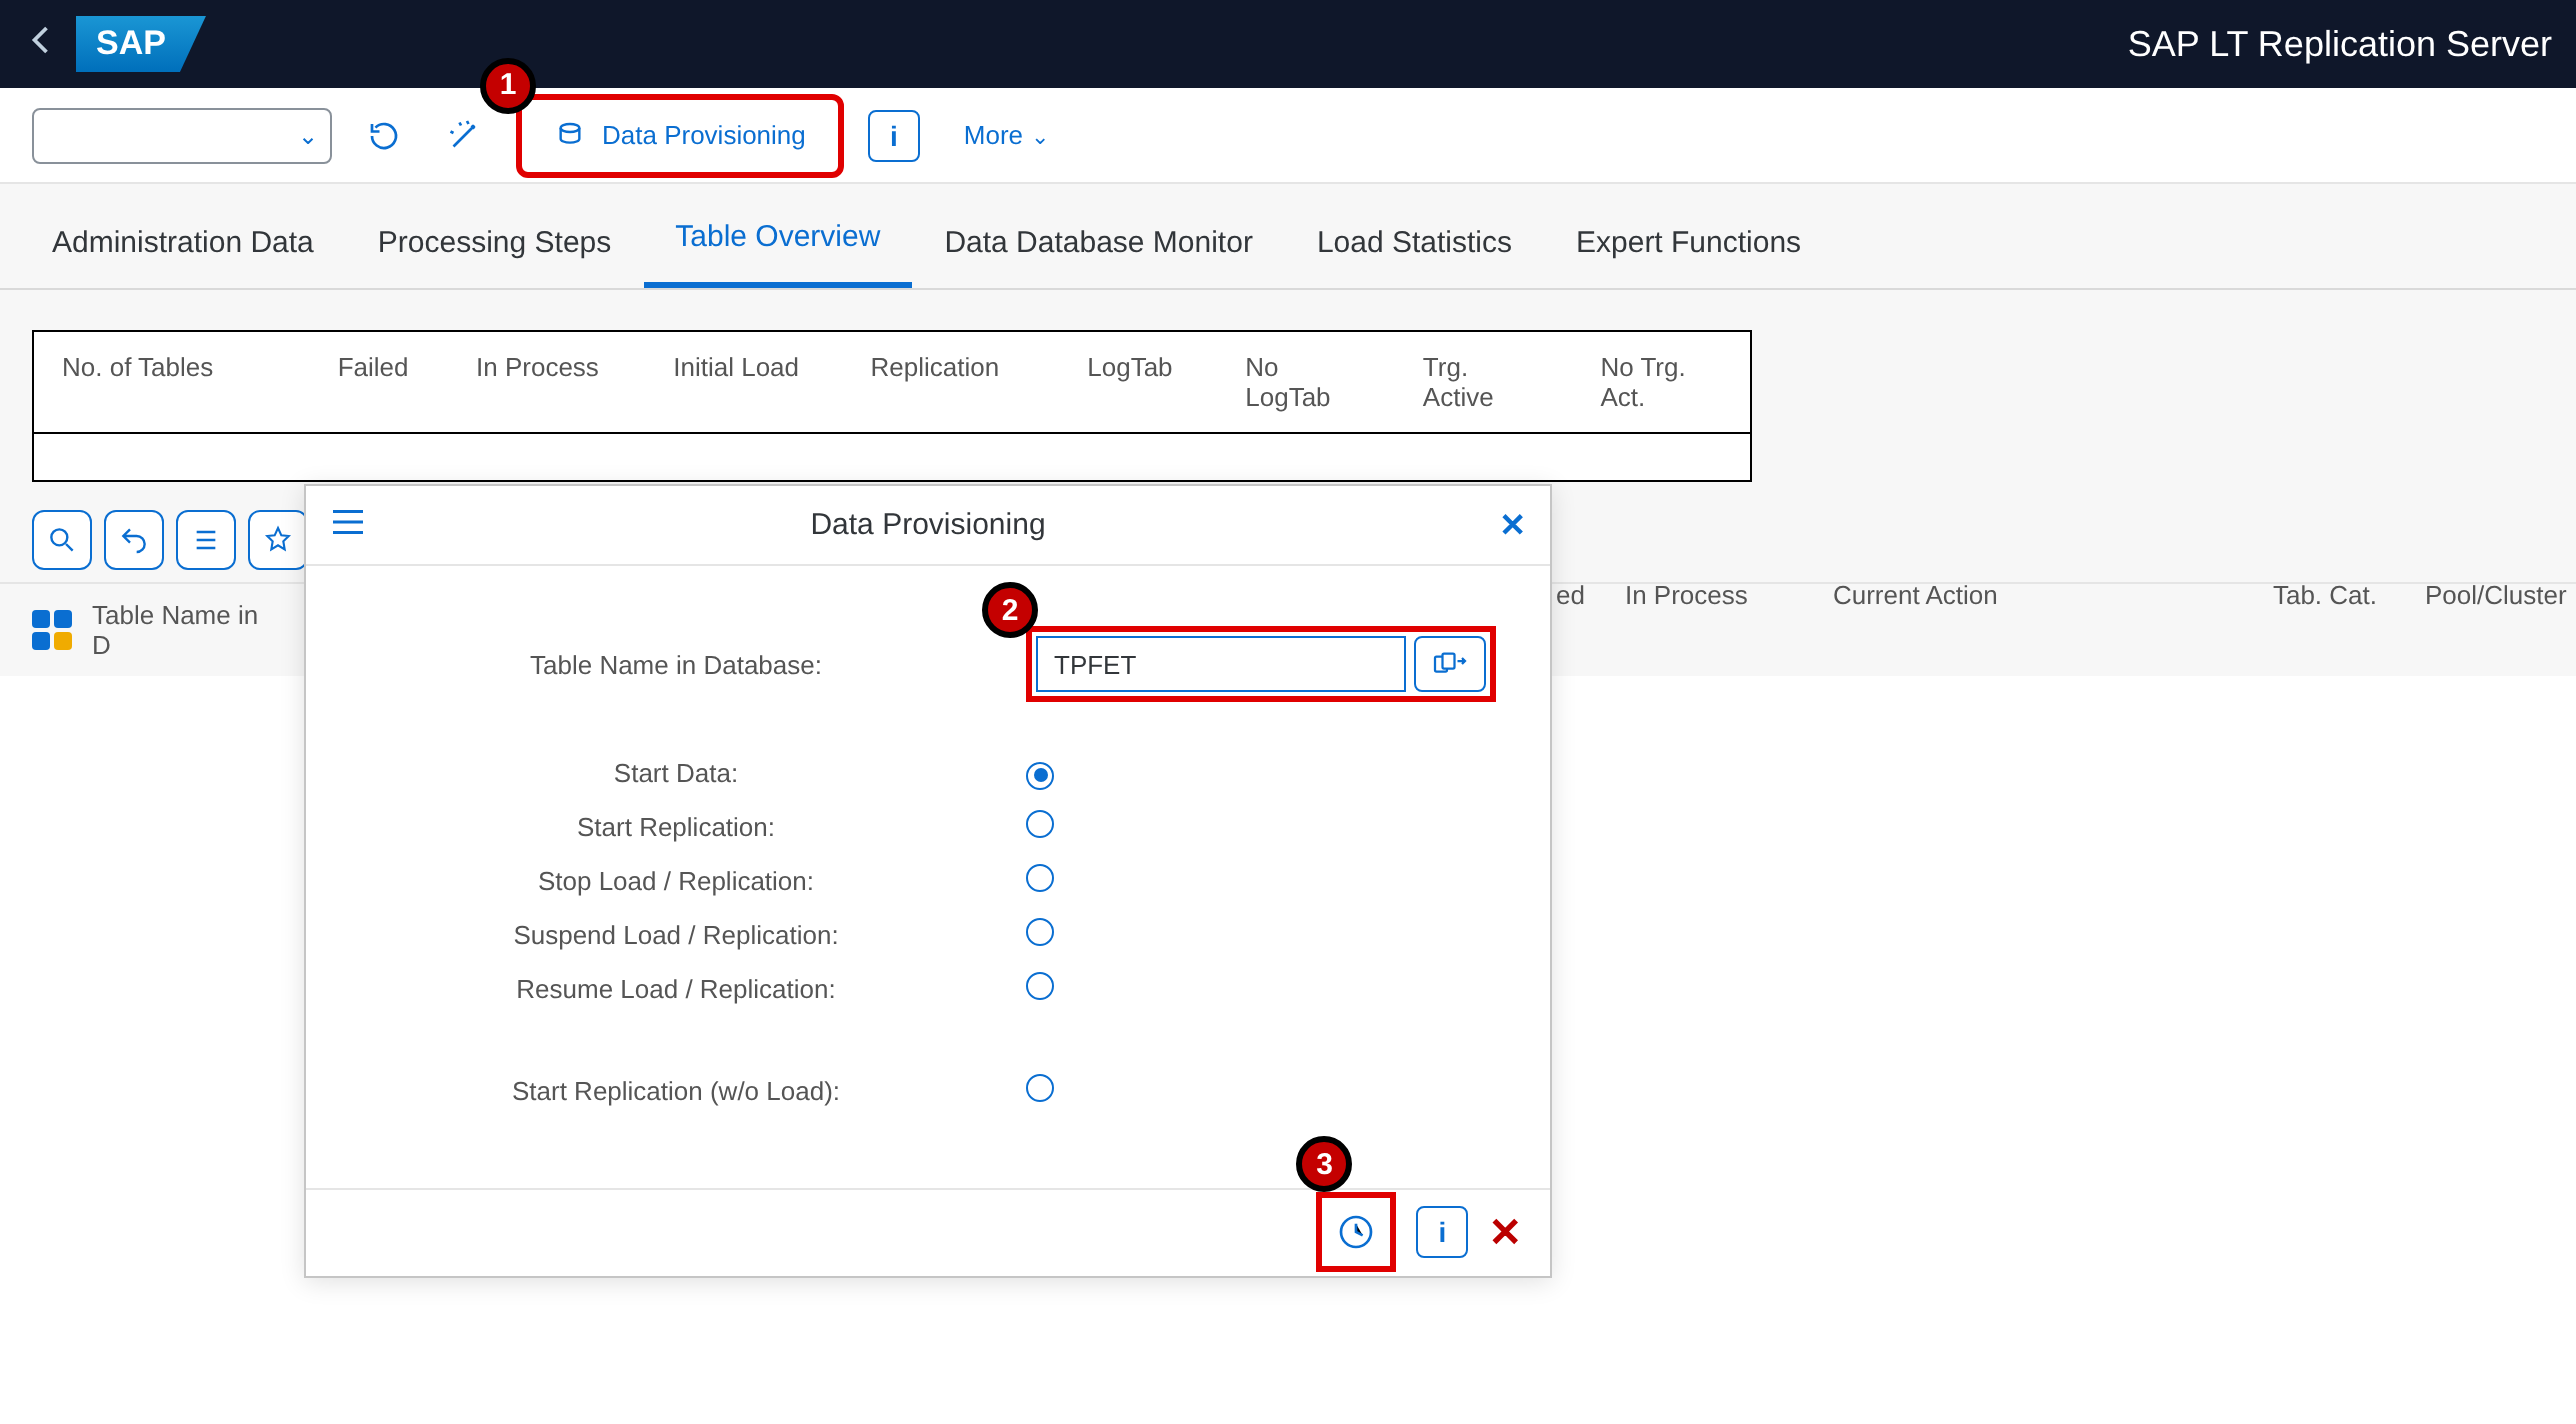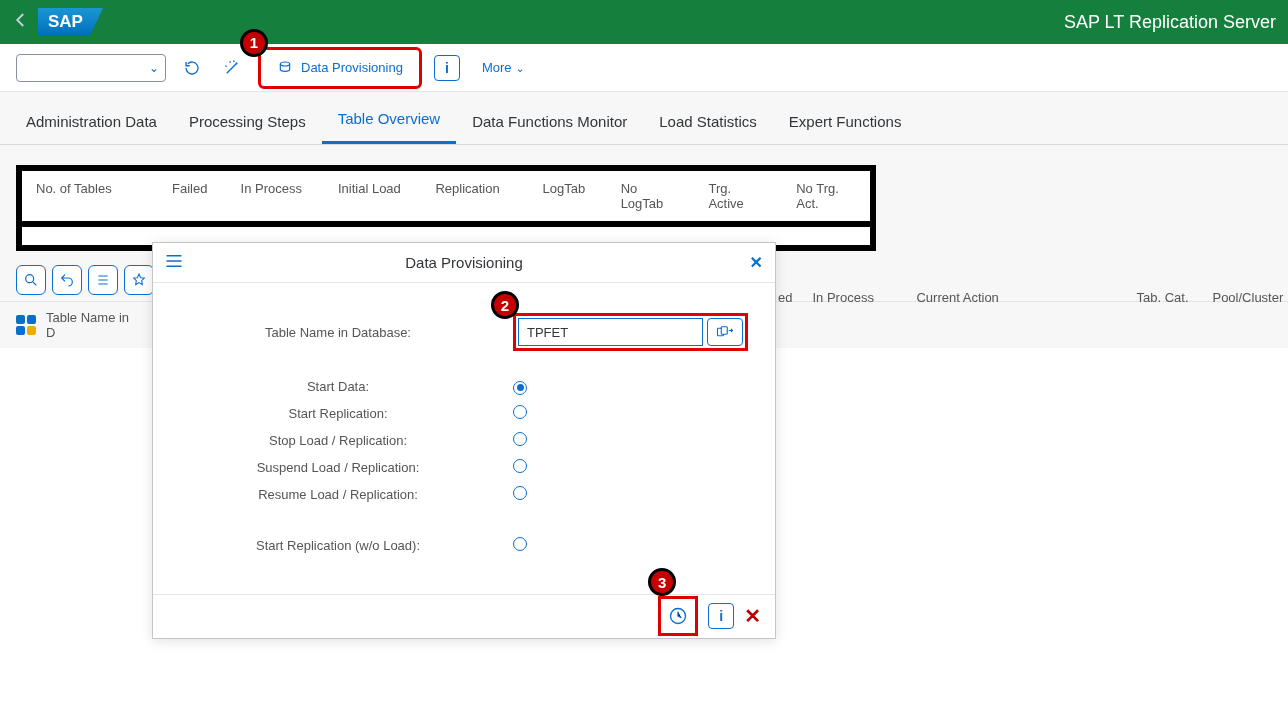--- a/index.html
+++ b/index.html
@@ -1,18 +1,18 @@
 <!DOCTYPE html>
 <html><head>
 <meta charset="utf-8">
 <style>
   * { box-sizing: border-box; margin: 0; padding: 0; font-family: Arial, Helvetica, sans-serif; }
   body { width: 1288px; height: 712px; background: #fff; overflow: hidden; color: #32363a; font-size: 13px; }
 
-  .header-bar { background: #15803d; height: 44px; display: flex; align-items: center; padding: 0 12px; color: #fff; }
+  .header-bar { background: #0f172a; height: 44px; display: flex; align-items: center; padding: 0 12px; color: #fff; }
   .back-btn { color: #c0d0de; font-size: 18px; margin-right: 8px; cursor: pointer; }
   .sap-logo { display: flex; align-items: center; gap: 6px; }
   .sap-logo-box { background: linear-gradient(180deg,#1a96d4,#006fbb); color: #fff; font-weight: bold; padding: 4px 20px 4px 10px; font-size: 17px; clip-path: polygon(0 0, 100% 0, 80% 100%, 0 100%); }
   .header-title { margin-left: auto; font-size: 18px; color: #fff; font-weight: 400; }
 
   .toolbar { background: #fff; border-bottom: 1px solid #e5e5e5; height: 48px; display: flex; align-items: center; padding: 0 16px; gap: 12px; }
   .select-empty { width: 150px; height: 28px; border: 1px solid #89919a; border-radius: 4px; display: flex; align-items: center; justify-content: flex-end; padding-right: 6px; color: #0a6ed1; }
   .select-empty .chev { font-size: 12px; color: #0a6ed1; }
   .tb-icon { width: 28px; height: 28px; display: flex; align-items: center; justify-content: center; color: #0a6ed1; cursor: pointer; border-radius: 4px; }
   .tb-icon svg { width: 18px; height: 18px; }
@@ -27,21 +27,21 @@
   .info-icon-box { width: 26px; height: 26px; border: 1.5px solid #0a6ed1; border-radius: 4px; display: flex; align-items: center; justify-content: center; color: #0a6ed1; font-weight: bold; font-family: serif; font-size: 14px; cursor: pointer; }
 
   .more-btn { display: flex; align-items: flex-end; gap: 4px; color: #0a6ed1; cursor: pointer; padding: 6px 10px; }
   .more-btn .chev { font-size: 11px; }
 
   .tabs { background: #f7f7f7; display: flex; align-items: flex-end; border-bottom: 1px solid #d9d9d9; padding: 18px 10px 0 10px; gap: 0; }
   .tab { padding: 0 16px 14px 16px; color: #32363a; font-size: 15px; cursor: pointer; }
   .tab.active { color: #0a6ed1; border-bottom: 3px solid #0a6ed1; }
 
   .stats-header { background: #f7f7f7; padding: 20px 16px 8px 16px; }
-  .stats-table { border: 6px solid #000000; background: #fff; display: flex; width: 860px; }
+  .stats-table { border: 1px solid #000000; background: #fff; display: flex; width: 860px; }
   .stats-col { padding: 10px 14px; color: #555; font-size: 13px; border-right: 0; }
   .stats-row2 { background: #fff; border-top: 1px solid #e5e5e5; height: 24px; }
 
   .mini-toolbar { background: #f7f7f7; padding: 6px 16px; display: flex; gap: 6px; }
   .mini-btn { width: 30px; height: 30px; border: 1.5px solid #0a6ed1; border-radius: 6px; display: flex; align-items: center; justify-content: center; color: #0a6ed1; cursor: pointer; background: #fff; }
   .mini-btn svg { width: 16px; height: 16px; }
 
   .grid-header { background: #f7f7f7; display: flex; align-items: center; padding: 8px 16px; gap: 10px; color: #555; border-top: 1px solid #e5e5e5; }
   .grid-header .col { padding-right: 14px; }
   .layout-icon { width: 20px; height: 20px; display: grid; grid-template-columns: 1fr 1fr; grid-template-rows: 1fr 1fr; gap: 2px; }
@@ -130,21 +130,21 @@
   <div class="more-btn">
     <span>More</span>
     <span class="chev">⌄</span>
   </div>
 </div>
 
 <div class="tabs">
   <div class="tab">Administration Data</div>
   <div class="tab">Processing Steps</div>
   <div class="tab active">Table Overview</div>
-  <div class="tab">Data Functions Monitor</div>
+  <div class="tab">Data Database Monitor</div>
   <div class="tab">Load Statistics</div>
   <div class="tab">Expert Functions</div>
 </div>
 
 <div class="stats-header">
   <div class="stats-table">
     <div class="stats-col" style="width:140px">No. of Tables</div>
     <div class="stats-col" style="width:70px">Failed</div>
     <div class="stats-col" style="width:100px">In Process</div>
     <div class="stats-col" style="width:100px">Initial Load</div>

